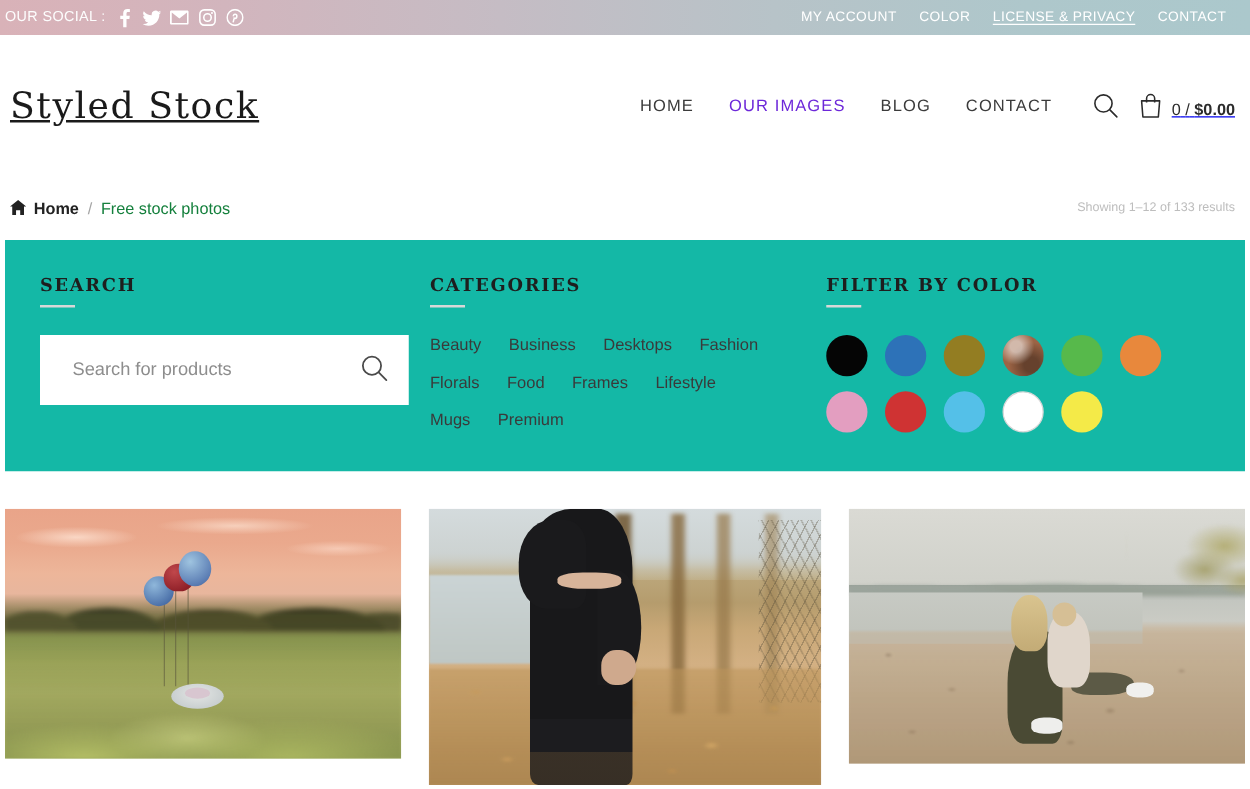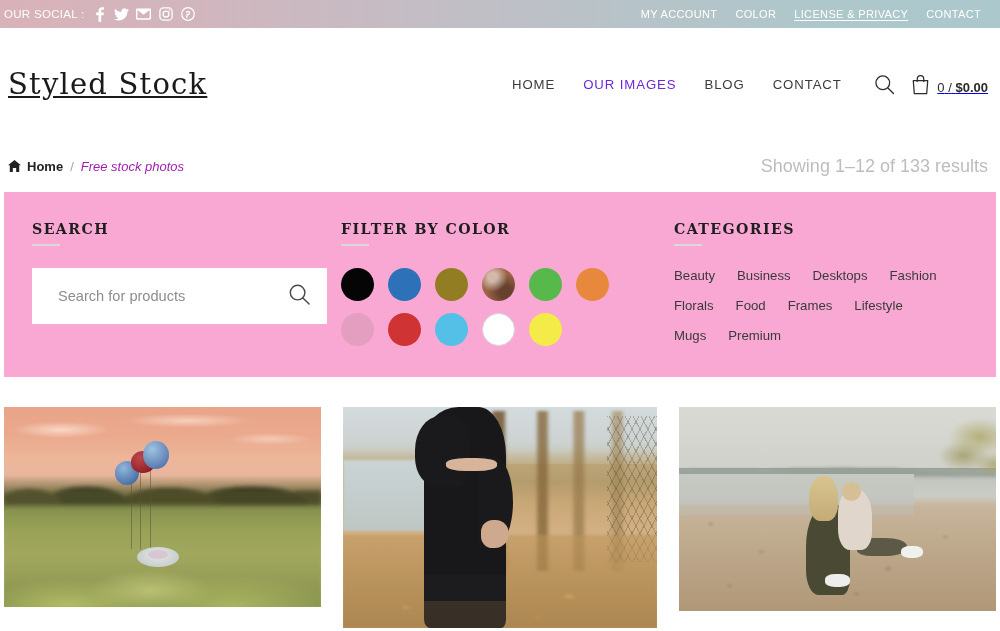--- a/index.html
+++ b/index.html
@@ -96,27 +96,27 @@
   .crumbrow {
     height: 52px;
     display: flex;
     align-items: center;
     justify-content: space-between;
     padding: 0 12px 0 8px;
   }
   .crumb { display: flex; align-items: center; font-size: 13px; gap: 5px; }
   .crumb-home { color: #222; font-weight: 700; text-decoration: none; }
   .crumb-sep { color: #a5a5a5; margin: 0 2px; }
-  .crumb-cur { color: #a21caf; font-style: italic; }
+  .crumb-cur { color: #15803d; }
   .house-ico { color: #222; display: inline-flex; margin-right: 1px; }
-  .resultcount { font-size: 18px; color: #bdbdbd; white-space: nowrap; }
+  .resultcount { font-size: 10px; color: #bdbdbd; white-space: nowrap; }
 
   
   .filterpanel {
-    background: #f9a8d4;
+    background: #14b8a6;
     height: 185px;
     margin: 0 4px;
     display: flex;
     padding: 22px 0 0 0;
   }
   .fcol { padding-top: 6px; }
   .fcol-search { width: 330px; padding-left: 28px; }
   .fcol-cats   { width: 320px; padding-left: 10px; }
   .fcol-color  { width: 330px; padding-left: 7px; }
 
@@ -522,54 +522,54 @@
         <span>
           <svg width="23" height="23" viewBox="0 0 24 24" fill="none" stroke="currentColor" stroke-width="1.5">
               <circle cx="10" cy="10" r="7.6"></circle>
               <line x1="15.6" y1="15.6" x2="22" y2="22" stroke-linecap="round"></line>
             </svg>
         </span>
       </button>
     </form>
   </div>
 
+  <div class="fcol fcol-cats">
+    <div class="fhead">CATEGORIES</div>
+    <div class="fhead-rule"></div>
+    <div class="catlist">
+      <a class="catlink" href="#">Beauty</a>
+      <a class="catlink" href="#">Business</a>
+      <a class="catlink" href="#">Desktops</a>
+      <a class="catlink" href="#">Fashion</a>
+      <a class="catlink" href="#">Florals</a>
+      <a class="catlink" href="#">Food</a>
+      <a class="catlink" href="#">Frames</a>
+      <a class="catlink" href="#">Lifestyle</a>
+      <a class="catlink" href="#">Mugs</a>
+      <a class="catlink" href="#">Premium</a>
+    </div>
+  </div>
+
   <div class="fcol fcol-color">
     <div class="fhead">FILTER BY COLOR</div>
     <div class="fhead-rule"></div>
     <div class="swatchgrid">
       <button class="swatch" style="background:#050505"></button>
       <button class="swatch" style="background:#2d72b8"></button>
       <button class="swatch" style="background:#937d22"></button>
       <button class="swatch brown" style="background-color:#9c6445"></button>
       <button class="swatch" style="background:#57b94b"></button>
       <button class="swatch" style="background:#e8883c"></button>
       <button class="swatch" style="background:#e39ec0"></button>
       <button class="swatch" style="background:#cf3333"></button>
       <button class="swatch" style="background:#54c0e8"></button>
       <button class="swatch bordered" style="background:#ffffff"></button>
       <button class="swatch" style="background:#f4ea48"></button>
     </div>
   </div>
-
-  <div class="fcol fcol-cats">
-    <div class="fhead">CATEGORIES</div>
-    <div class="fhead-rule"></div>
-    <div class="catlist">
-      <a class="catlink" href="#">Beauty</a>
-      <a class="catlink" href="#">Business</a>
-      <a class="catlink" href="#">Desktops</a>
-      <a class="catlink" href="#">Fashion</a>
-      <a class="catlink" href="#">Florals</a>
-      <a class="catlink" href="#">Food</a>
-      <a class="catlink" href="#">Frames</a>
-      <a class="catlink" href="#">Lifestyle</a>
-      <a class="catlink" href="#">Mugs</a>
-      <a class="catlink" href="#">Premium</a>
-    </div>
-  </div>
 </div>
 
 <div class="grid">
 
   <a class="card card-1" href="#" title="Baby in a blanket nest in a sunlit grassy field with heart balloons at sunset">
     <div class="ph p1">
       <div class="clouds"></div>
       <div class="treeline"></div>
       <div class="grass"></div>
       <div class="string" style="left:46%;top:25%;height:46%"></div>

